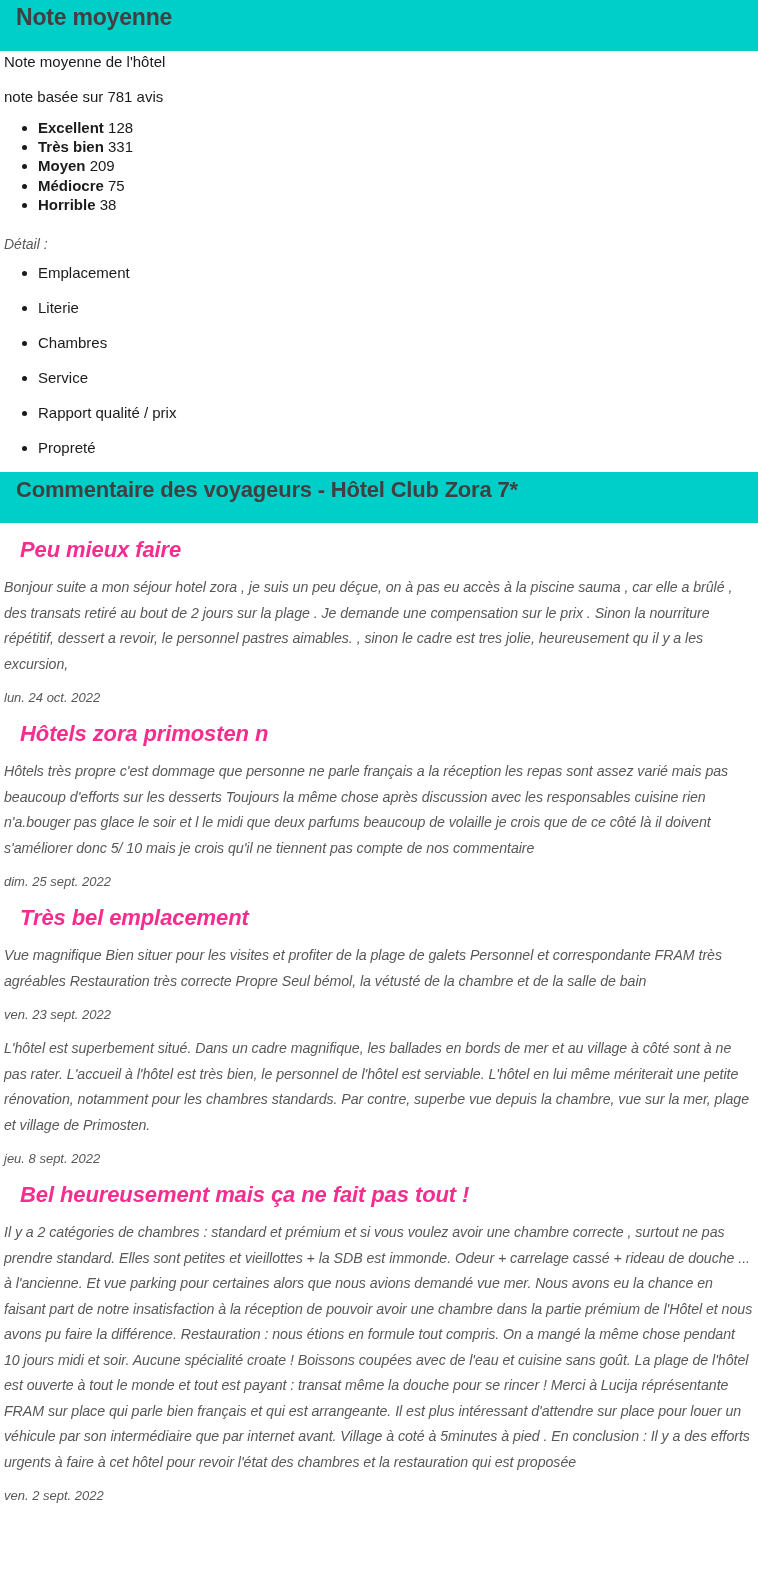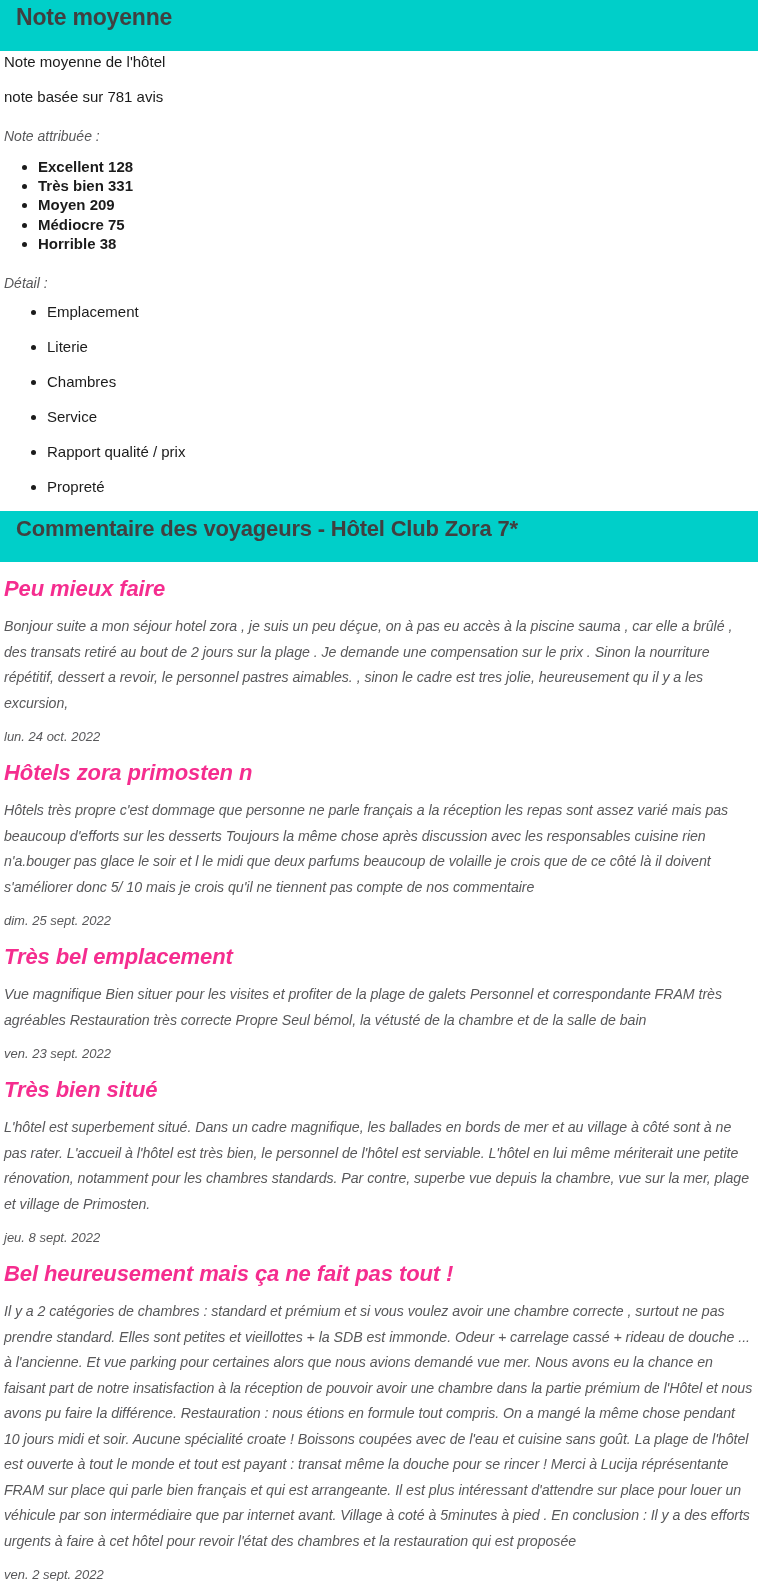--- a/index.html
+++ b/index.html
@@ -57,46 +57,46 @@
     margin: 12px 0 0 0;
     padding-left: 38px;
     list-style: disc;
   }
   ul.ratings li {
     font-size: 15px;
     line-height: 19.2px;
     color: #1b1b1b;
   }
   ul.ratings li .label { font-weight: bold; }
-  ul.ratings li .count { font-weight: bold; }
+  ul.ratings li .count { font-weight: normal; }
 
   
   ul.details {
-    margin: 10px 0 0 9px;
+    margin: 10px 0 0 0;
     padding-left: 38px;
     list-style: disc;
   }
   ul.details li {
     font-size: 15px;
     line-height: 19px;
     color: #1b1b1b;
     margin-bottom: 16px;
   }
   ul.details li:last-child { margin-bottom: 0; }
 
   
   .reviews { padding: 0 4px; }
   .review { }
   .review-title {
     color: #f52d8f;
     font-style: italic;
     font-weight: bold;
     font-size: 22px;
     line-height: 26px;
-    margin: 14px 0 0 0;
+    margin: 14px 0 0 16px;
     letter-spacing: -0.1px;
   }
   .review-body {
     font-style: italic;
     font-size: 14.2px;
     line-height: 25.5px;
     color: #58585a;
     margin: 12px 0 0 0;
     text-align: left;
     letter-spacing: -0.05px;
@@ -113,21 +113,20 @@
 </head>
 <body>
 
 <div class="page">
 
   <div class="banner">Note moyenne</div>
 
   <div class="intro">
     <p class="intro-line first">Note moyenne de l'hôtel</p>
     <p class="intro-line">note basée sur 781 avis</p>
-    <p class="intro-italic">Note attribuée :</p>
   </div>
 
   <ul class="ratings">
     <li>
       <span class="label">Excellent</span>
       <span class="count">128</span>
     </li>
     <li>
       <span class="label">Très bien</span>
       <span class="count">331</span>
@@ -175,21 +174,20 @@
       <p class="review-date">dim. 25 sept. 2022</p>
     </div>
 
     <div class="review">
       <p class="review-title">Très bel emplacement</p>
       <p class="review-body">Vue magnifique Bien situer pour les visites et profiter de la plage de galets Personnel et correspondante FRAM très agréables Restauration très correcte Propre Seul bémol, la vétusté de la chambre et de la salle de bain</p>
       <p class="review-date">ven. 23 sept. 2022</p>
     </div>
 
     <div class="review">
-      <p class="review-title">Très bien situé</p>
       <p class="review-body">L'hôtel est superbement situé. Dans un cadre magnifique, les ballades en bords de mer et au village à côté sont à ne pas rater. L'accueil à l'hôtel est très bien, le personnel de l'hôtel est serviable. L'hôtel en lui même mériterait une petite rénovation, notamment pour les chambres standards. Par contre, superbe vue depuis la chambre, vue sur la mer, plage et village de Primosten.</p>
       <p class="review-date">jeu. 8 sept. 2022</p>
     </div>
 
     <div class="review">
       <p class="review-title">Bel heureusement mais ça ne fait pas tout !</p>
       <p class="review-body">Il y a 2 catégories de chambres : standard et prémium et si vous voulez avoir une chambre correcte , surtout ne pas prendre standard. Elles sont petites et vieillottes + la SDB est immonde. Odeur + carrelage cassé + rideau de douche ... à l'ancienne. Et vue parking pour certaines alors que nous avions demandé vue mer. Nous avons eu la chance en faisant part de notre insatisfaction à la réception de pouvoir avoir une chambre dans la partie prémium de l'Hôtel et nous avons pu faire la différence. Restauration : nous étions en formule tout compris. On a mangé la même chose pendant 10 jours midi et soir. Aucune spécialité croate ! Boissons coupées avec de l'eau et cuisine sans goût. La plage de l'hôtel est ouverte à tout le monde et tout est payant : transat même la douche pour se rincer ! Merci à Lucija réprésentante FRAM sur place qui parle bien français et qui est arrangeante. Il est plus intéressant d'attendre sur place pour louer un véhicule par son intermédiaire que par internet avant. Village à coté à 5minutes à pied . En conclusion : Il y a des efforts urgents à faire à cet hôtel pour revoir l'état des chambres et la restauration qui est proposée</p>
       <p class="review-date">ven. 2 sept. 2022</p>
     </div>
 

